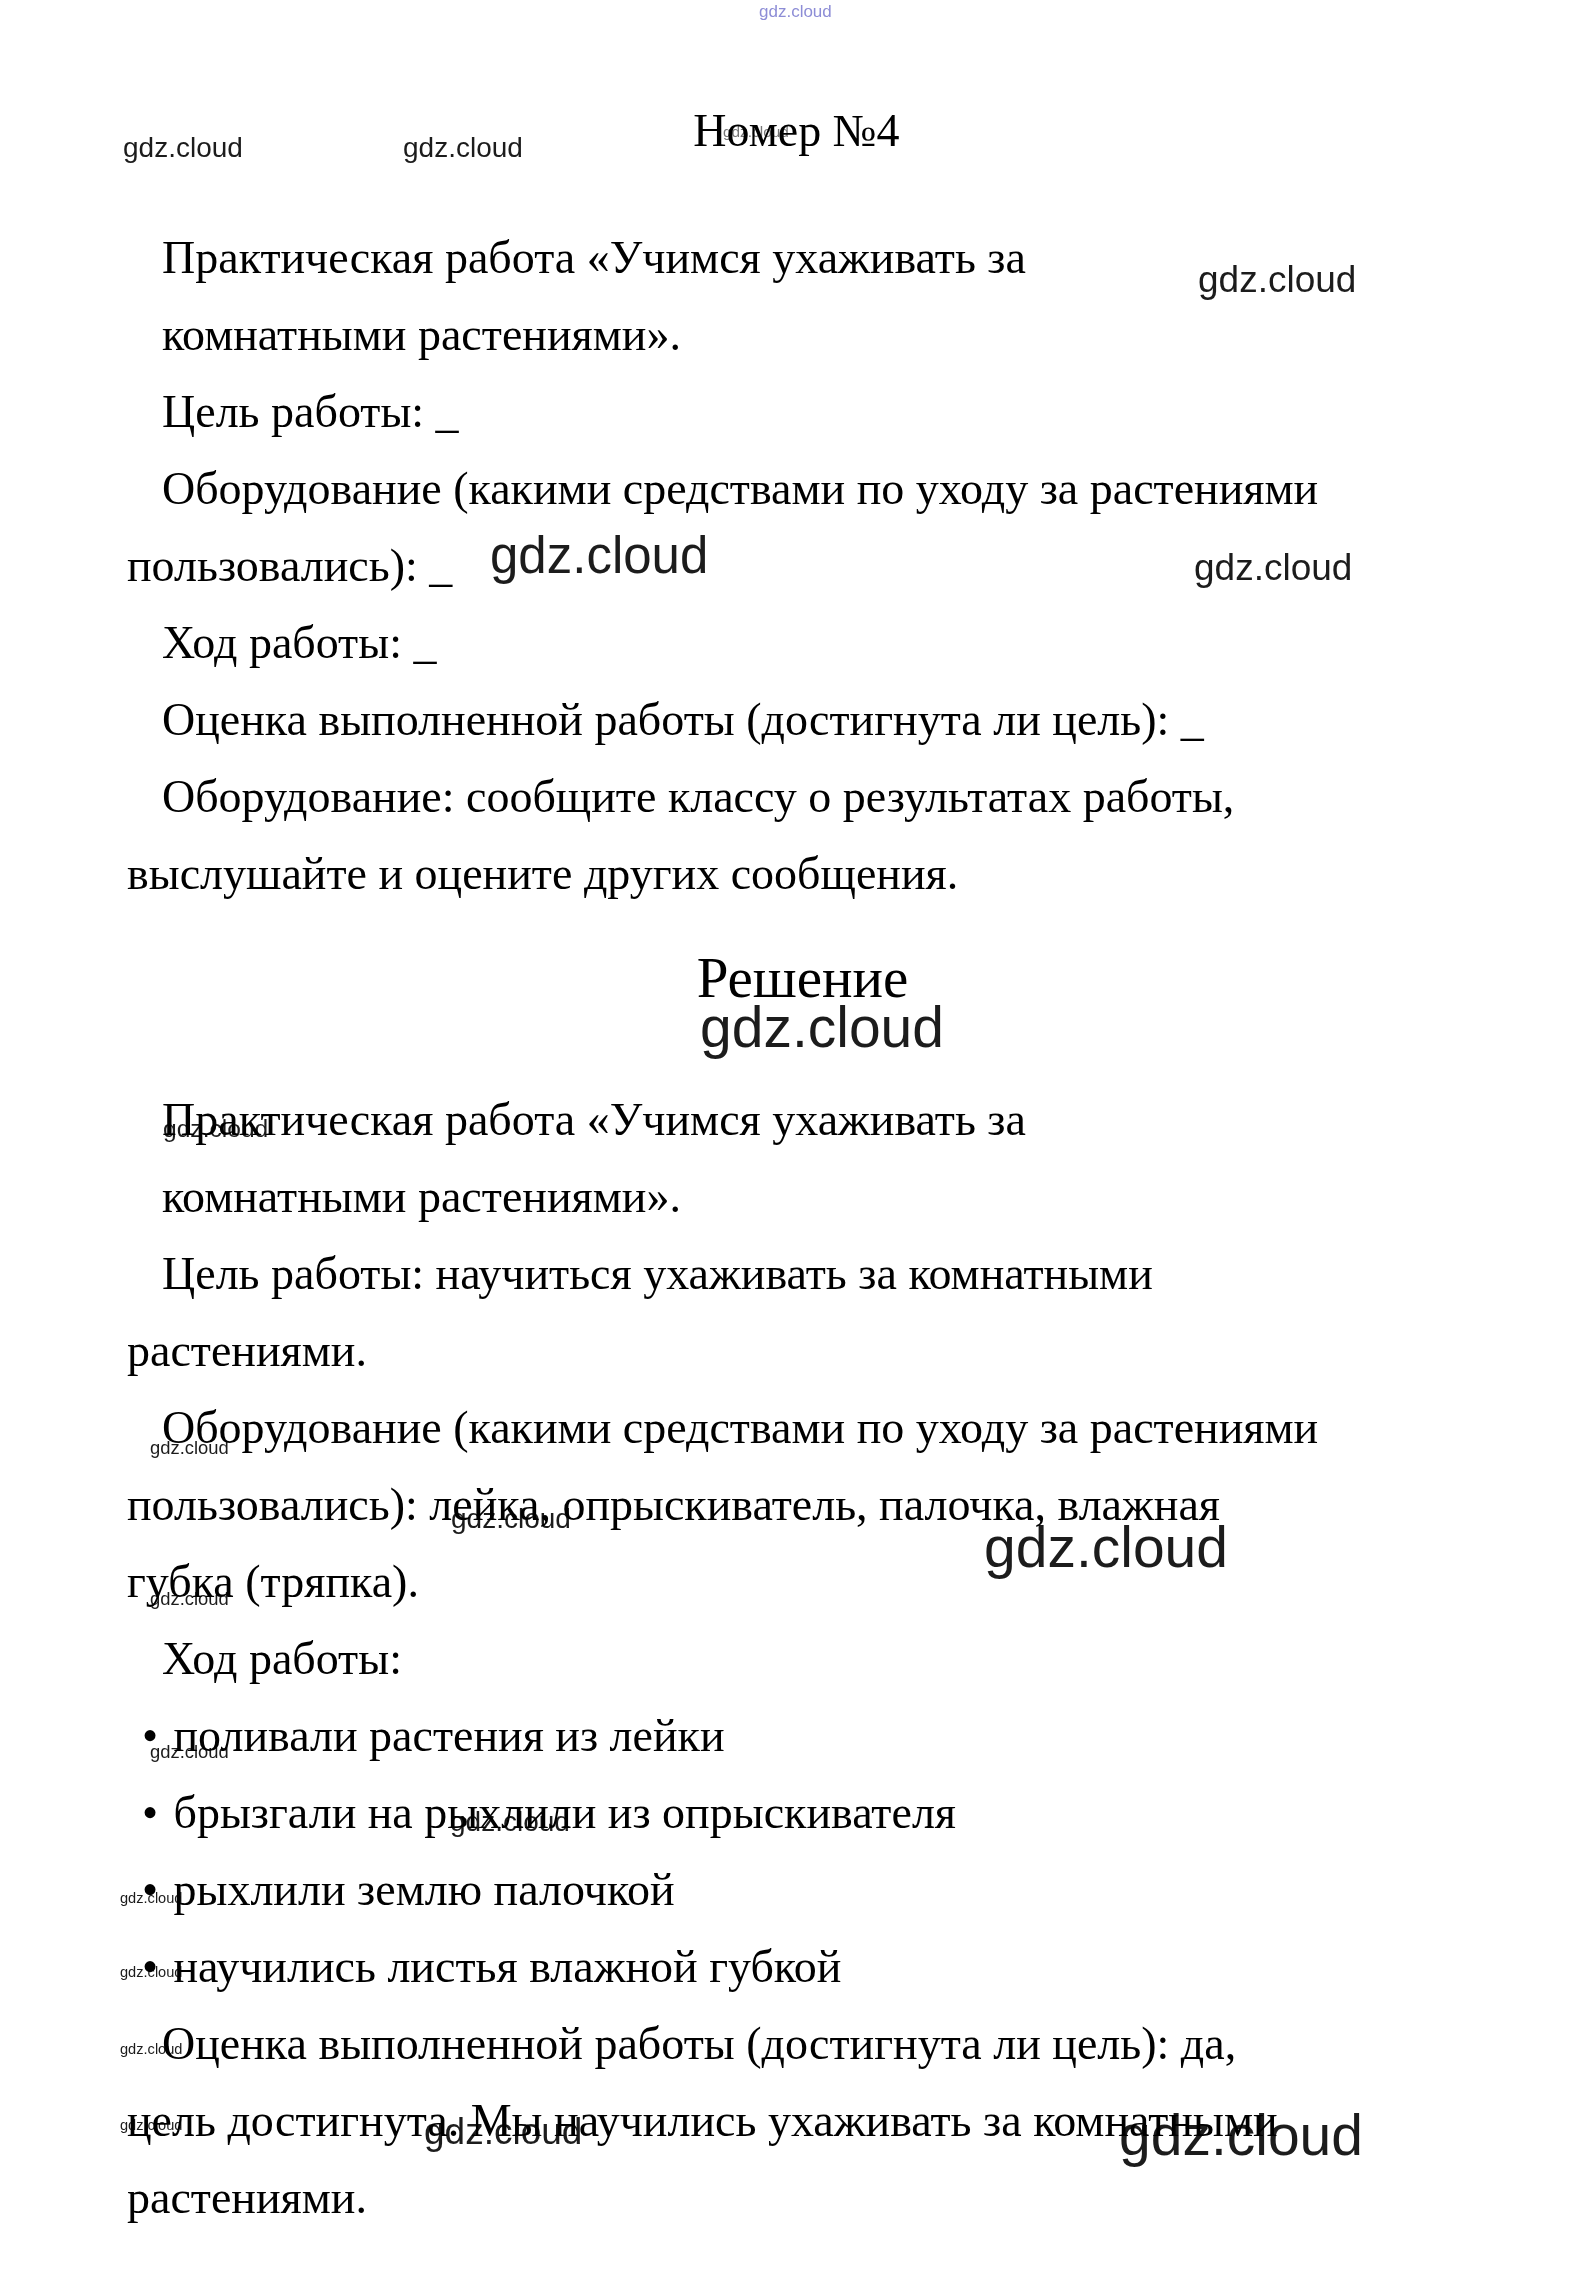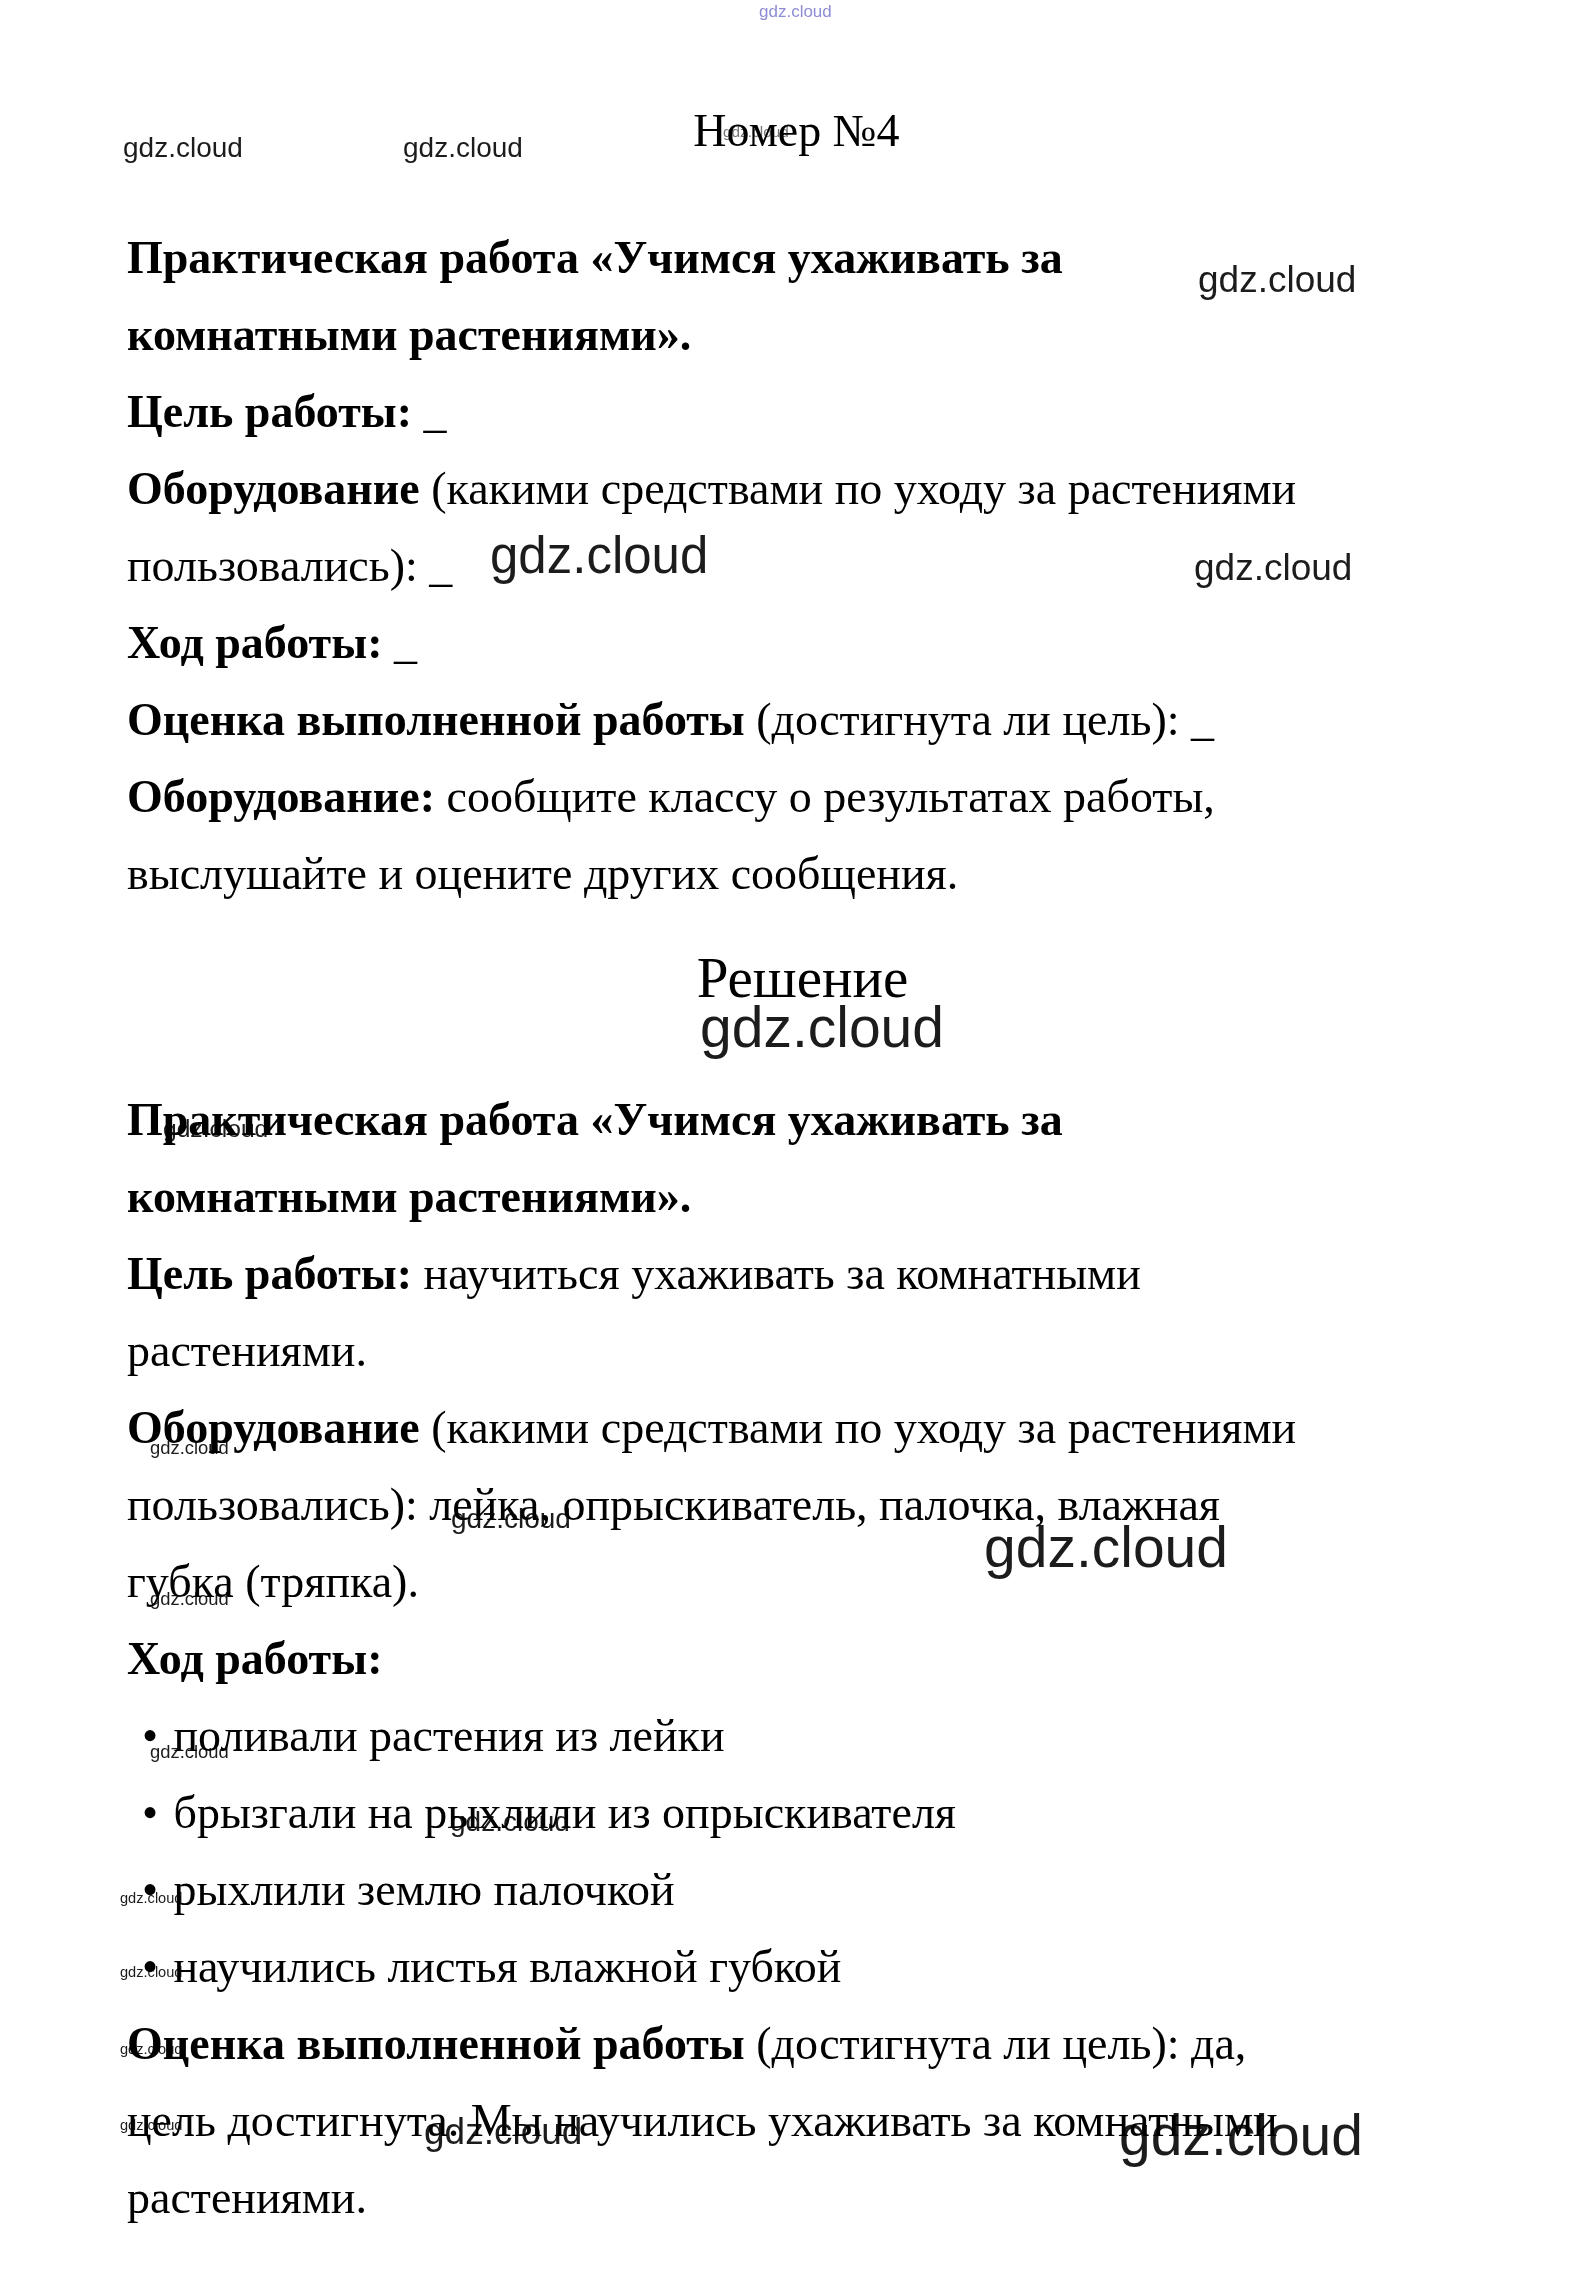--- a/index.html
+++ b/index.html
@@ -24,21 +24,21 @@
   }
   .body-text {
     position: absolute;
     top: 219px;
     left: 127px;
     width: 1351px;
     font-size: 46px;
     line-height: 77px;
   }
   .para { margin: 0; white-space: pre-wrap; }
-  .b { font-weight: bold; }
+  .b { font-weight: normal; margin-left: 35px; }
   .solution-heading {
     margin: 27px 0 0 0;
     font-size: 57px;
     font-weight: normal;
     text-align: center;
     line-height: 77px;
   }
   .solution-block { margin-top: 65px; }
   ul.steps { list-style: none; margin: 0; padding: 0; }
   ul.steps li { line-height: 77px; margin-left: 15px; }

